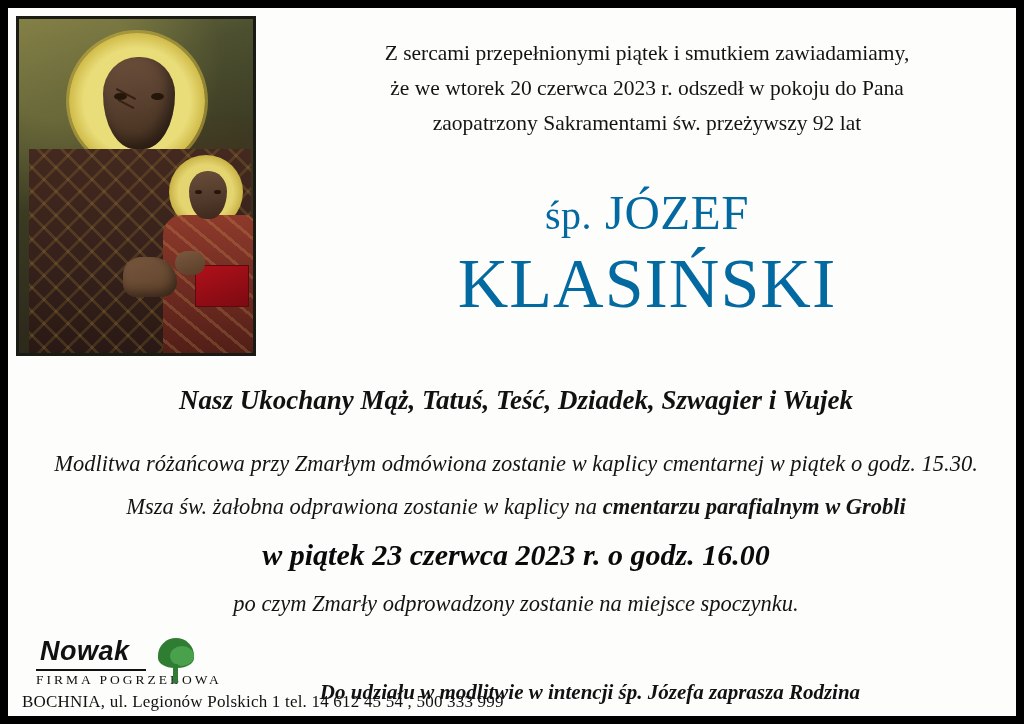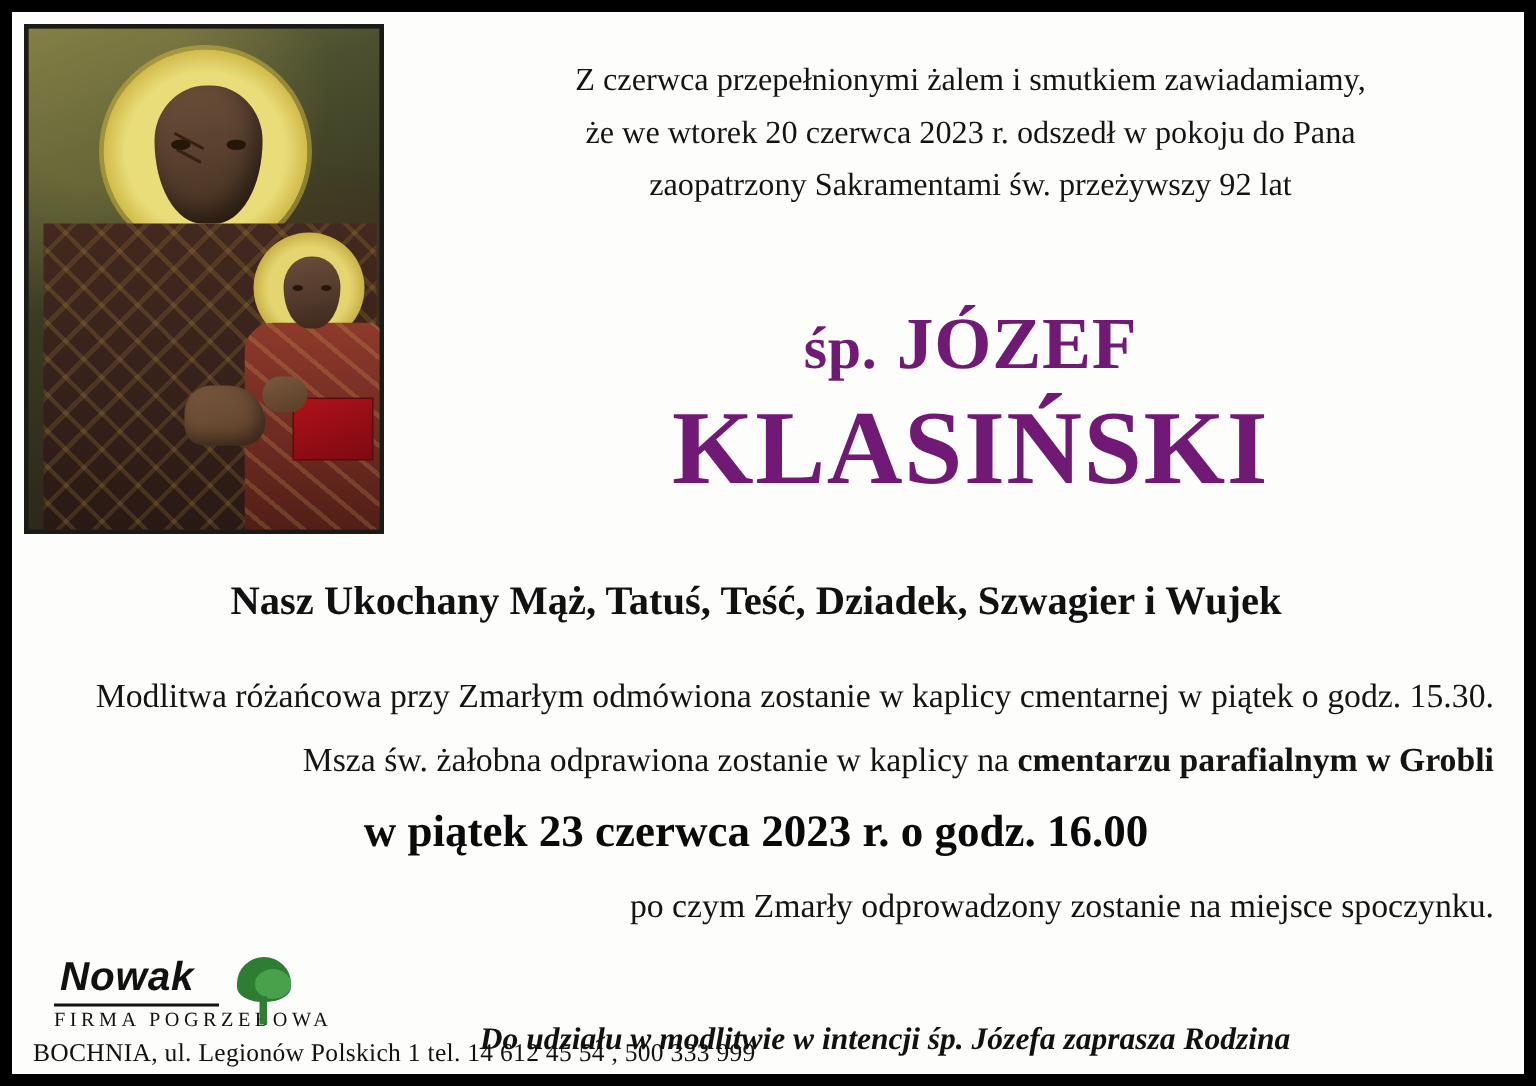--- a/index.html
+++ b/index.html
@@ -182,54 +182,54 @@
     top: 28px;
     width: 742px;
     text-align: center;
     font-size: 21.5px;
     line-height: 35px;
     color: #141414;
   }
   .name-block {
     position: absolute;
     left: 268px;
-    top: 192px;
+    top: 176px;
     width: 742px;
     text-align: center;
-    color: #701a75;
-    font-weight: bold;
+    color: #0369a1;
+    font-weight: normal;
   }
   .name-line1 { font-size: 49px; line-height: 58px; letter-spacing: .5px; }
   .name-line1 .sp { font-size: 40px; }
   .name-line2 { font-size: 70px; line-height: 78px; letter-spacing: 1px; }
 
   .mid {
     position: absolute;
-    left: 4px;
+    left: 16px;
     top: 372px;
     width: 984px;
     text-align: center;
     color: #111;
+    font-style: italic;
   }
   .rel-line {
     font-size: 27px;
     font-weight: bold;
     line-height: 40px;
   }
   .resident {
     font-size: 22px;
     font-weight: bold;
     line-height: 40px;
     margin-top: 4px;
   }
   .body-line {
     font-size: 22.5px;
     line-height: 43px;
     color: #141414;
-    text-align: right;
   }
   .body-line b { font-weight: bold; margin-top: 11px; }
   .big-date {
     font-size: 30px;
     font-weight: bold;
     line-height: 54px;
     color: #0a0a0a;
   }
   .closing {
     position: absolute;
@@ -322,21 +322,21 @@
       <div class="robe"></div>
       <div class="halo-small"></div>
       <div class="child-robe"></div>
       <div class="face-small"></div>
       <div class="book"></div>
       <div class="hand"></div>
       <div class="hand-small"></div>
     </div>
 
     <div class="intro">
-      <div>Z czerwca przepełnionymi żalem i smutkiem zawiadamiamy,</div>
+      <div>Z sercami przepełnionymi piątek i smutkiem zawiadamiamy,</div>
       <div>że we wtorek 20 czerwca 2023 r. odszedł w pokoju do Pana</div>
       <div>zaopatrzony Sakramentami św. przeżywszy 92 lat</div>
     </div>
 
     <div class="name-block">
       <div class="name-line1">
         <span class="sp">śp.</span>
         <span>JÓZEF</span>
       </div>
       <div class="name-line2">KLASIŃSKI</div>

